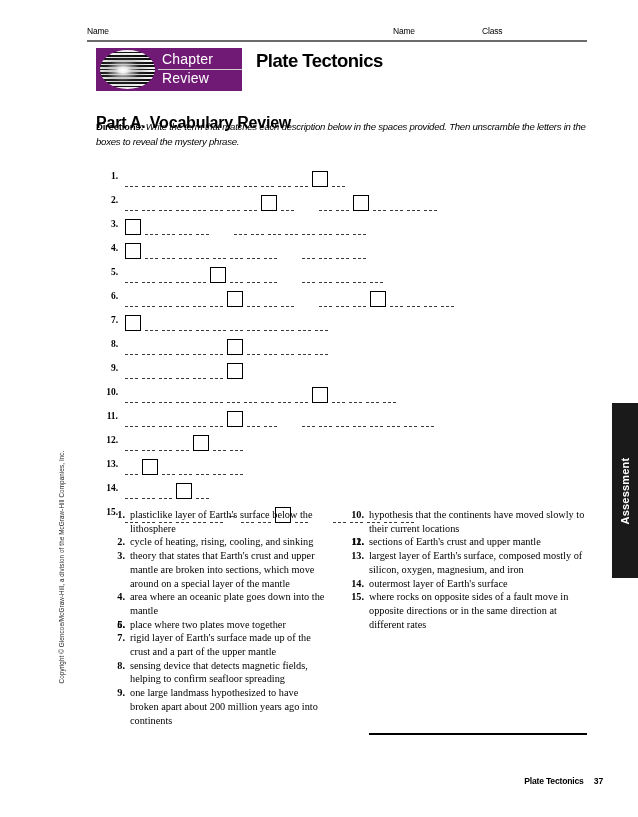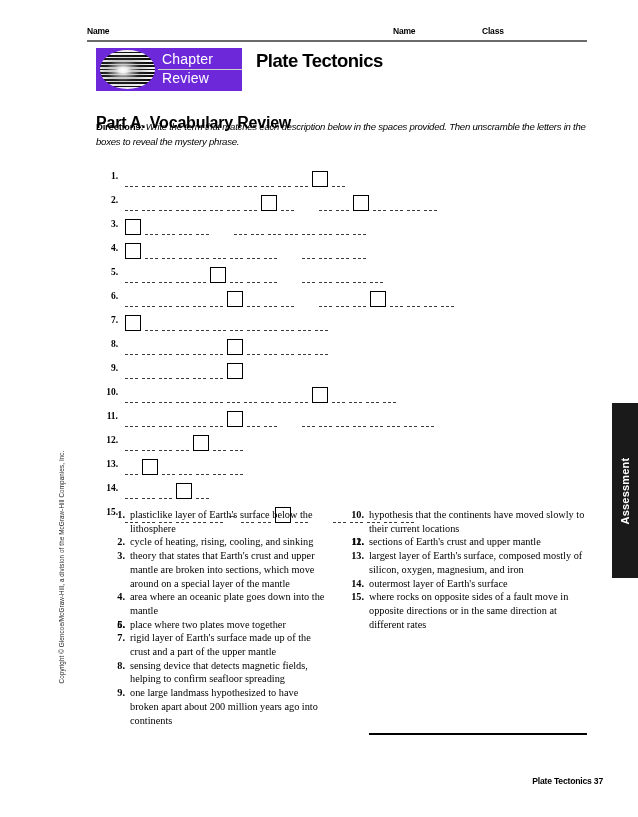--- a/index.html
+++ b/index.html
@@ -21,21 +21,21 @@
     position: absolute;
     left: 87px;
     top: 26px;
     width: 500px;
     height: 18px;
   }
   #header-fields .hf-label {
     position: absolute;
     top: 0;
     font-family: "Liberation Sans", sans-serif;
-    font-weight: bold;
+    font-weight: normal;
     font-size: 8.5px;
     letter-spacing: -0.2px;
   }
   #hf-name { left: 0; }
   #hf-date { left: 306px; }
   #hf-class { left: 395px; }
   #header-rule {
     position: absolute;
     left: 87px;
     top: 40px;
@@ -44,21 +44,21 @@
     background: #6b6b6b;
   }
 
   
   #banner {
     position: absolute;
     left: 96px;
     top: 48px;
     width: 146px;
     height: 43px;
-    background: #6d28d9;
+    background: #701a75;
     text-align: center;
   }
   #banner-globe {
     position: absolute;
     left: 4px;
     top: 2px;
     width: 55px;
     height: 39px;
     border-radius: 50%;
     background:
@@ -272,21 +272,21 @@
   
   #footer {
     position: absolute;
     right: 35px;
     top: 776px;
     font-family: "Liberation Sans", sans-serif;
     font-weight: bold;
     font-size: 8.6px;
     letter-spacing: -0.2px;
   }
-  #footer-page { }
+  #footer-page { margin-left: 8px; }
 </style>
 </head>
 <body>
 
 <div id="header-fields">
   <span class="hf-label" id="hf-name">Name</span>
   <span class="hf-label" id="hf-date">Name</span>
   <span class="hf-label" id="hf-class">Class</span>
 </div>
 <div id="header-rule"></div>

